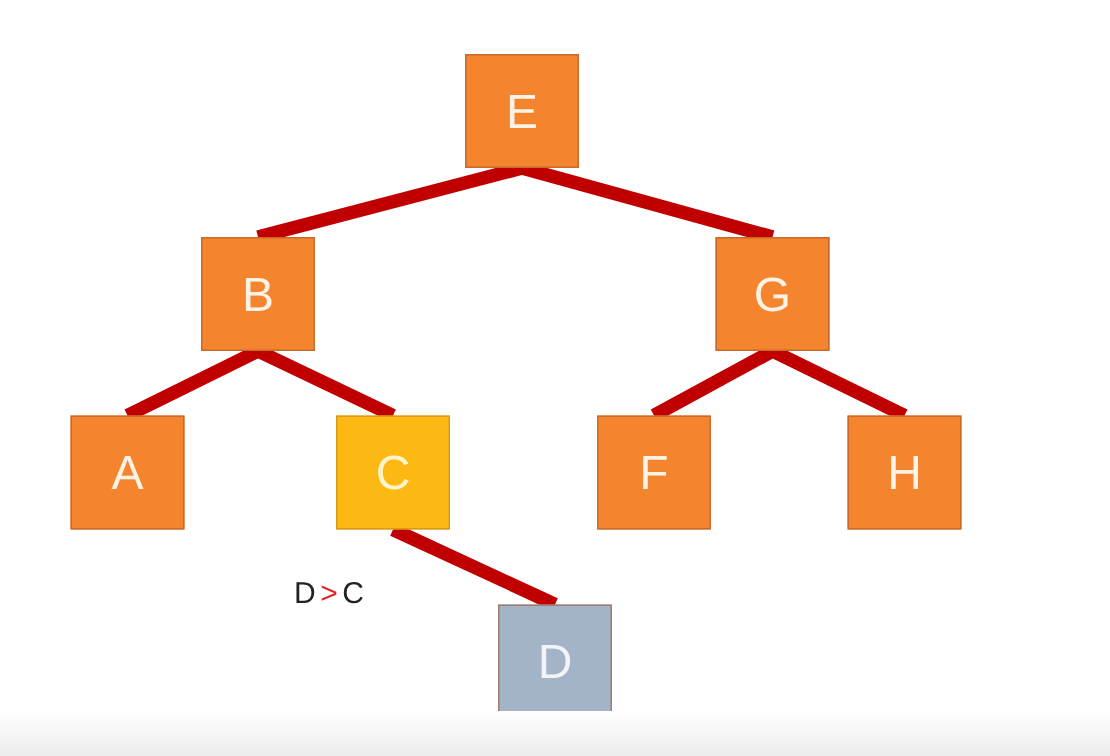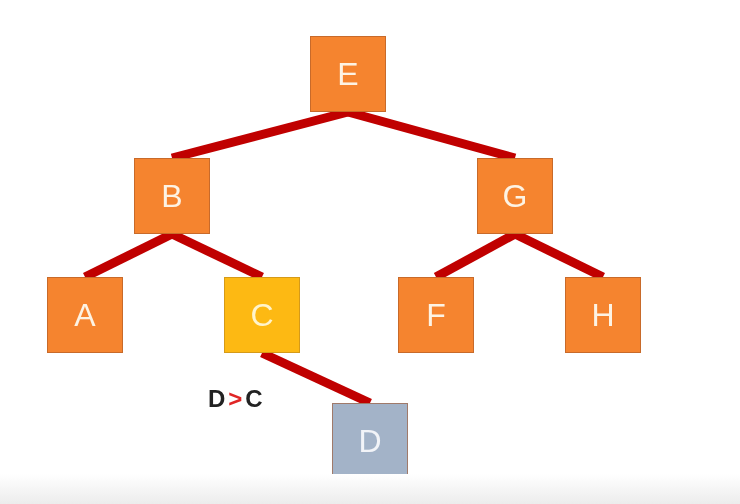--- a/index.html
+++ b/index.html
@@ -19,22 +19,22 @@
       position: absolute; width: 76px; height: 76px;
       box-sizing: border-box;
       display: flex; align-items: center; justify-content: center;
       color: #fdf3e4; font-size: 32px; font-weight: normal;
       border: 1.5px solid #c86a2a;
     }
     .node.orange { background: #f5842f; }
     .node.yellow { background: #fdb913; border-color: #d59a18; color: #fff4cc; }
     .node.gray { background: #a3b3c8; border-color: #a07a6a; color: #f2f4f8; }
     .annotation {
-      position: absolute; left: 208px; top: 385px;
-      font-size: 24px; font-weight: bold; color: #222;
+      position: absolute; left: 196px; top: 385px;
+      font-size: 20px; font-weight: normal; color: #222;
       letter-spacing: 1px;
     }
     .annotation .gt { color: #e02626; margin: 0 2px; }
   </style>
 </head>
 <body>
 
 <div class="canvas">
   <svg class="edges" width="740" height="504">
     <g stroke="#c00000" stroke-width="9" stroke-linecap="butt">

